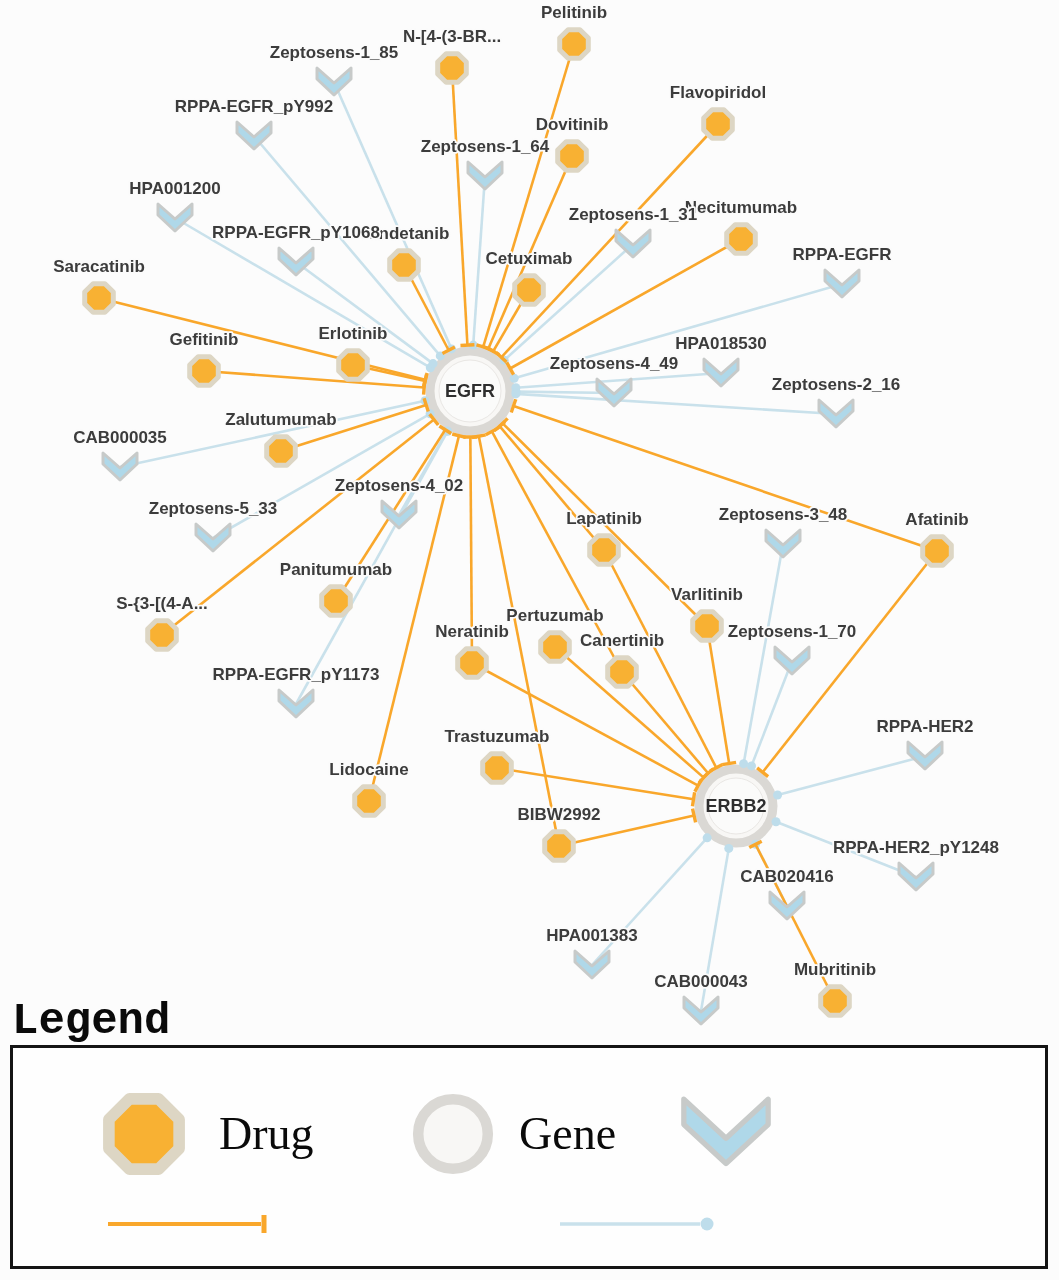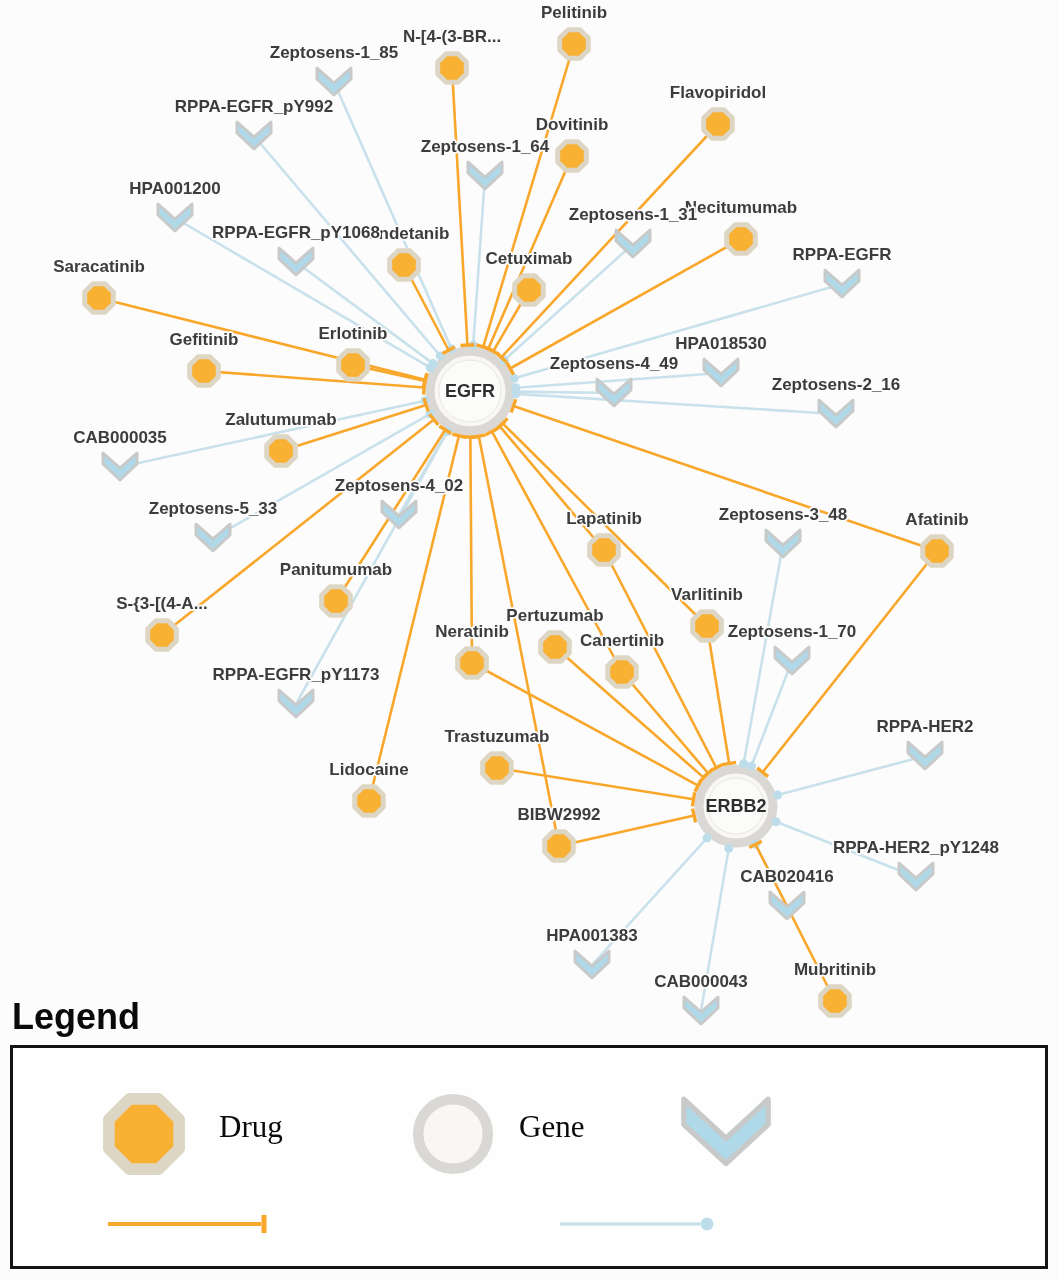--- a/index.html
+++ b/index.html
@@ -6,32 +6,32 @@
   .figure {
     position:relative; width:1059px; height:1280px;
     background:#FCFCFC; overflow:hidden;
     font-family:"Liberation Sans", sans-serif;
   }
   #network-svg { position:absolute; left:0; top:0; }
   #network-svg text { font-family:"Liberation Sans", sans-serif; }
 
   .legend-title {
     position:absolute; left:12px; top:996px;
-    font-family:Liberation Sans, sans-serif;
-    font-weight:bold; font-size:36px; color:#0a0a0a;
+    font-family:Liberation Mono, monospace;
+    font-weight:bold; font-size:44px; color:#0a0a0a;
   }
   .legend-box {
     position:absolute; left:10px; top:1045px;
     width:1032px; height:218px;
     border:3.5px solid #141414; background:#FEFEFE;
   }
   .legend-box .lg { position:absolute; }
   .lg-label {
     font-family:"Liberation Serif", serif;
-    color:#0a0a0a; font-size:31px; line-height:1; white-space:nowrap;
+    color:#0a0a0a; font-size:46px; line-height:1; white-space:nowrap;
   }
   .lg-label-sm { font-size:38px; }
 
   .lg-oct  { fill:var(--drug_fill); stroke:var(--drug_halo); stroke-width:11; stroke-linejoin:round; }
   .lg-gene { fill:var(--gene_fill); stroke:var(--gene_ring); stroke-width:10; }
   .lg-chev { fill:var(--antibody_fill); stroke:var(--antibody_halo); stroke-width:5; stroke-linejoin:round; }
   .lg-dline { stroke:var(--drug_edge); stroke-width:4; }
   .lg-dtee  { stroke:var(--drug_edge); stroke-width:5; }
   .lg-aline { stroke:var(--antibody_edge); stroke-width:3.5; }
   .lg-adot  { fill:var(--antibody_dot); }

